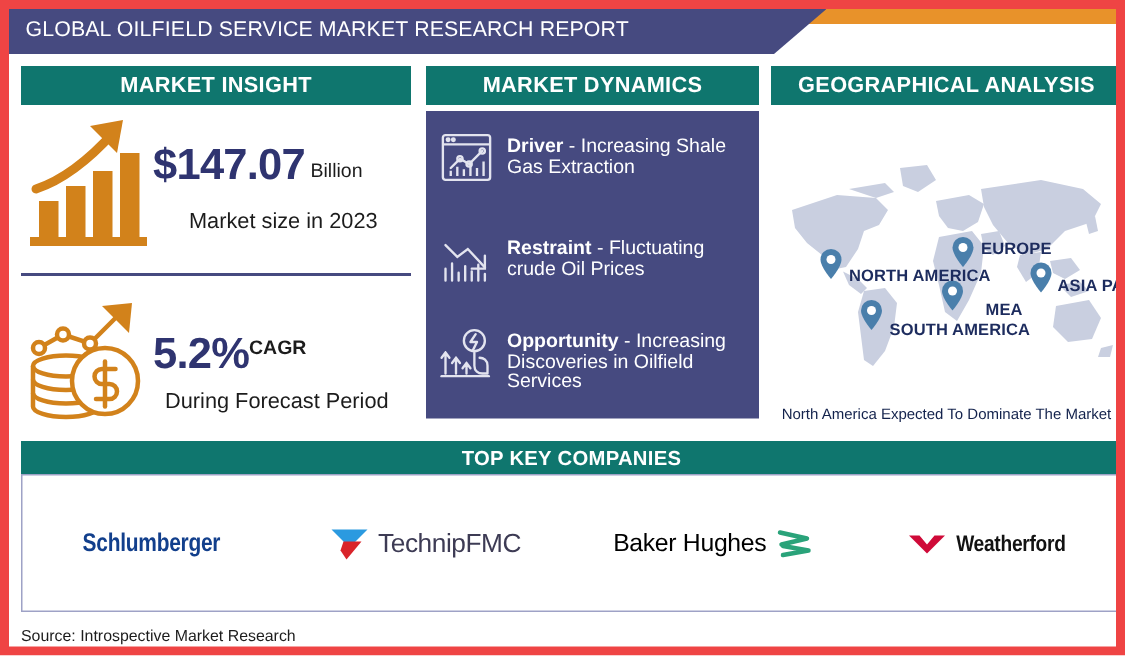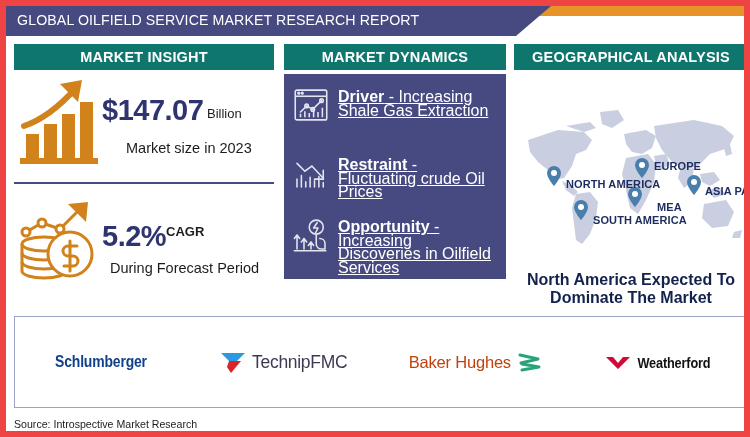--- a/index.html
+++ b/index.html
@@ -113,42 +113,41 @@
     width: 208px;
     left: 6px;
   }
   .md-icon {
     width: 42px; height: 42px;
     flex: 0 0 42px;
     margin-right: 6px;
   }
   .md-text {
     color: #ffffff;
-    font-size: 16px;
+    font-size: 13px;
     line-height: 13.5px;
     padding-top: 6px;
-    text-decoration: underline;
   }
   .md-text b { font-weight: bold; }
 
   
   #ga-bar   { left: 508px; top: 38px; width: 234px; height: 26px; }
   .map-wrap {
     position: absolute;
     left: 508px; top: 76px;
     width: 234px; height: 180px;
   }
   .map-caption {
     position: absolute;
     left: 505px; top: 265px;
     width: 240px;
     text-align: center;
     color: #13224c;
-    font-weight: bold;
-    font-size: 16px;
+    font-weight: normal;
+    font-size: 10px;
   }
   .pin-label {
     position: absolute;
     color: #1d2c5e;
     font-weight: bold;
     font-size: 11px;
     letter-spacing: .1px;
     white-space: nowrap;
   }
 
@@ -180,21 +179,21 @@
     font-family: "Liberation Sans Narrow", "Liberation Sans", sans-serif;
     transform: scaleX(.82);
     letter-spacing: -.2px;
   }
   .logo-technip {
     color: #3d3b54;
     font-size: 17.5px;
     letter-spacing: -.3px;
   }
   .logo-baker {
-    color: #c2410c;
+    color: #000000;
     font-size: 16.5px;
     letter-spacing: -.2px;
   }
   .logo-weatherford {
     color: #121212;
     font-weight: bold;
     font-size: 15px;
     font-family: "Liberation Sans Narrow", "Liberation Sans", sans-serif;
     transform: scaleX(.85);
     letter-spacing: -.2px;
@@ -384,20 +383,23 @@
 
     <div class="pin-label" style="left:52px; top:96px;">NORTH AMERICA</div>
     <div class="pin-label" style="left:140px; top:78px;">EUROPE</div>
     <div class="pin-label" style="left:191px; top:103px;">ASIA PACIFIC</div>
     <div class="pin-label" style="left:143px; top:119px;">MEA</div>
     <div class="pin-label" style="left:79px; top:132px;">SOUTH AMERICA</div>
   </div>
 
   <div class="map-caption">North America Expected To Dominate The Market</div>
 
+  <div class="bar" id="tk-bar">
+    <span>TOP KEY COMPANIES</span>
+  </div>
   <div id="tk-panel" class="panel-outline"></div>
 
   <div class="logo-row">
 
     <div class="logo">
       <span class="logo-schlumberger">Schlumberger</span>
     </div>
 
     <div class="logo">
       <svg width="30" height="28" viewBox="0 0 30 28" style="margin-right:4px;">

